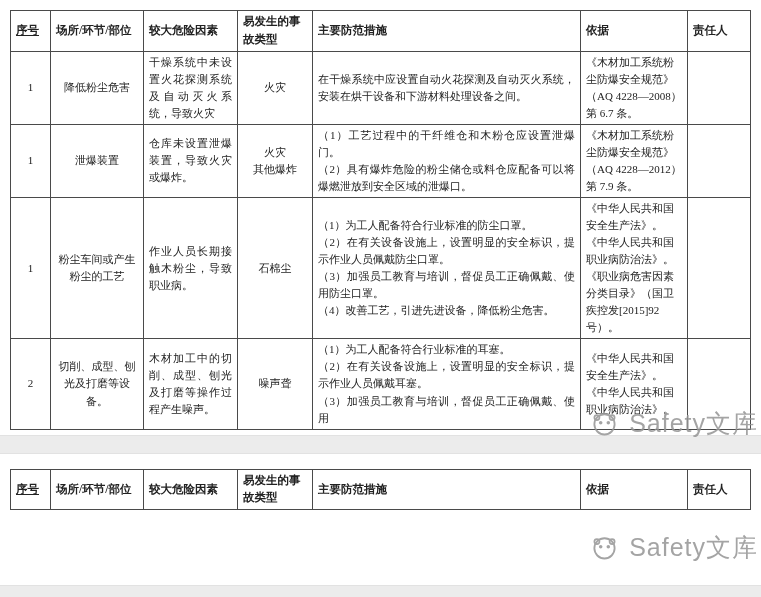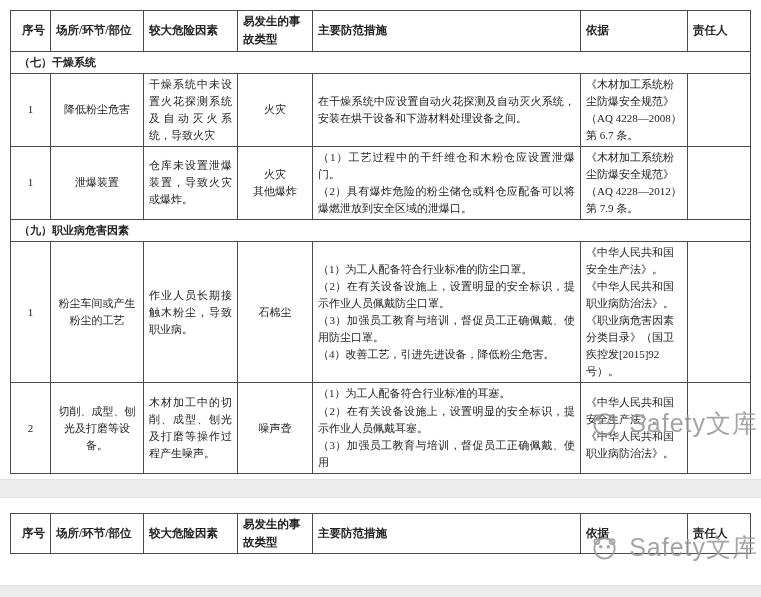--- a/index.html
+++ b/index.html
@@ -22,21 +22,21 @@
   }
   .risk-table th,.risk-table td{
     border:1px solid #4a4a4a;
     padding:2px 5px;
     vertical-align:middle;
     word-break:break-all;
   }
   .risk-table th{
     font-weight:bold;text-align:left;height:30px;font-size:11.5px;
   }
-  .risk-table th:first-child{text-align:right;}
+  .risk-table th:first-child{text-align:left;text-decoration:underline;}
   .risk-table td{white-space:pre-line;}
   col.c0{width:40px;} col.c1{width:93px;} col.c2{width:94px;}
   col.c3{width:75px;} col.c4{width:268px;} col.c5{width:107px;} col.c6{width:63px;}
   .c0-td,.c1-td,.c3-td{text-align:center;}
   .c2-td,.c4-td{text-align:justify;}
   .c5-td{text-align:left;}
   td.section{
     font-weight:bold;text-align:left;padding:2px 8px;height:14px;white-space:normal;
   }
 
@@ -72,44 +72,38 @@
             <th>场所/环节/部位</th>
             <th>较大危险因素</th>
             <th>易发生的事故类型</th>
             <th>主要防范措施</th>
             <th>依据</th>
             <th>责任人</th>
           </tr>
         </thead>
         <tbody>
           <tr>
-            <td colspan="7" class="section">（七）干燥系统</td>
-          </tr>
-          <tr>
             <td class="c0-td">1</td>
             <td class="c1-td">降低粉尘危害</td>
             <td class="c2-td">干燥系统中未设置火花探测系统及自动灭火系统，导致火灾</td>
             <td class="c3-td">火灾</td>
             <td class="c4-td">在干燥系统中应设置自动火花探测及自动灭火系统，安装在烘干设备和下游材料处理设备之间。</td>
             <td class="c5-td">《木材加工系统粉尘防爆安全规范》（AQ 4228—2008）第 6.7 条。</td>
             <td class="c6-td"></td>
           </tr>
           <tr>
             <td class="c0-td">1</td>
             <td class="c1-td">泄爆装置</td>
             <td class="c2-td">仓库未设置泄爆装置，导致火灾或爆炸。</td>
             <td class="c3-td">火灾
 其他爆炸</td>
             <td class="c4-td">（1）工艺过程中的干纤维仓和木粉仓应设置泄爆门。
 （2）具有爆炸危险的粉尘储仓或料仓应配备可以将爆燃泄放到安全区域的泄爆口。</td>
             <td class="c5-td">《木材加工系统粉尘防爆安全规范》（AQ 4228—2012）第 7.9 条。</td>
             <td class="c6-td"></td>
-          </tr>
-          <tr>
-            <td colspan="7" class="section">（九）职业病危害因素</td>
           </tr>
           <tr>
             <td class="c0-td">1</td>
             <td class="c1-td">粉尘车间或产生粉尘的工艺</td>
             <td class="c2-td">作业人员长期接触木粉尘，导致职业病。</td>
             <td class="c3-td">石棉尘</td>
             <td class="c4-td">（1）为工人配备符合行业标准的防尘口罩。
 （2）在有关设备设施上，设置明显的安全标识，提示作业人员佩戴防尘口罩。
 （3）加强员工教育与培训，督促员工正确佩戴、使用防尘口罩。
 （4）改善工艺，引进先进设备，降低粉尘危害。</td>

